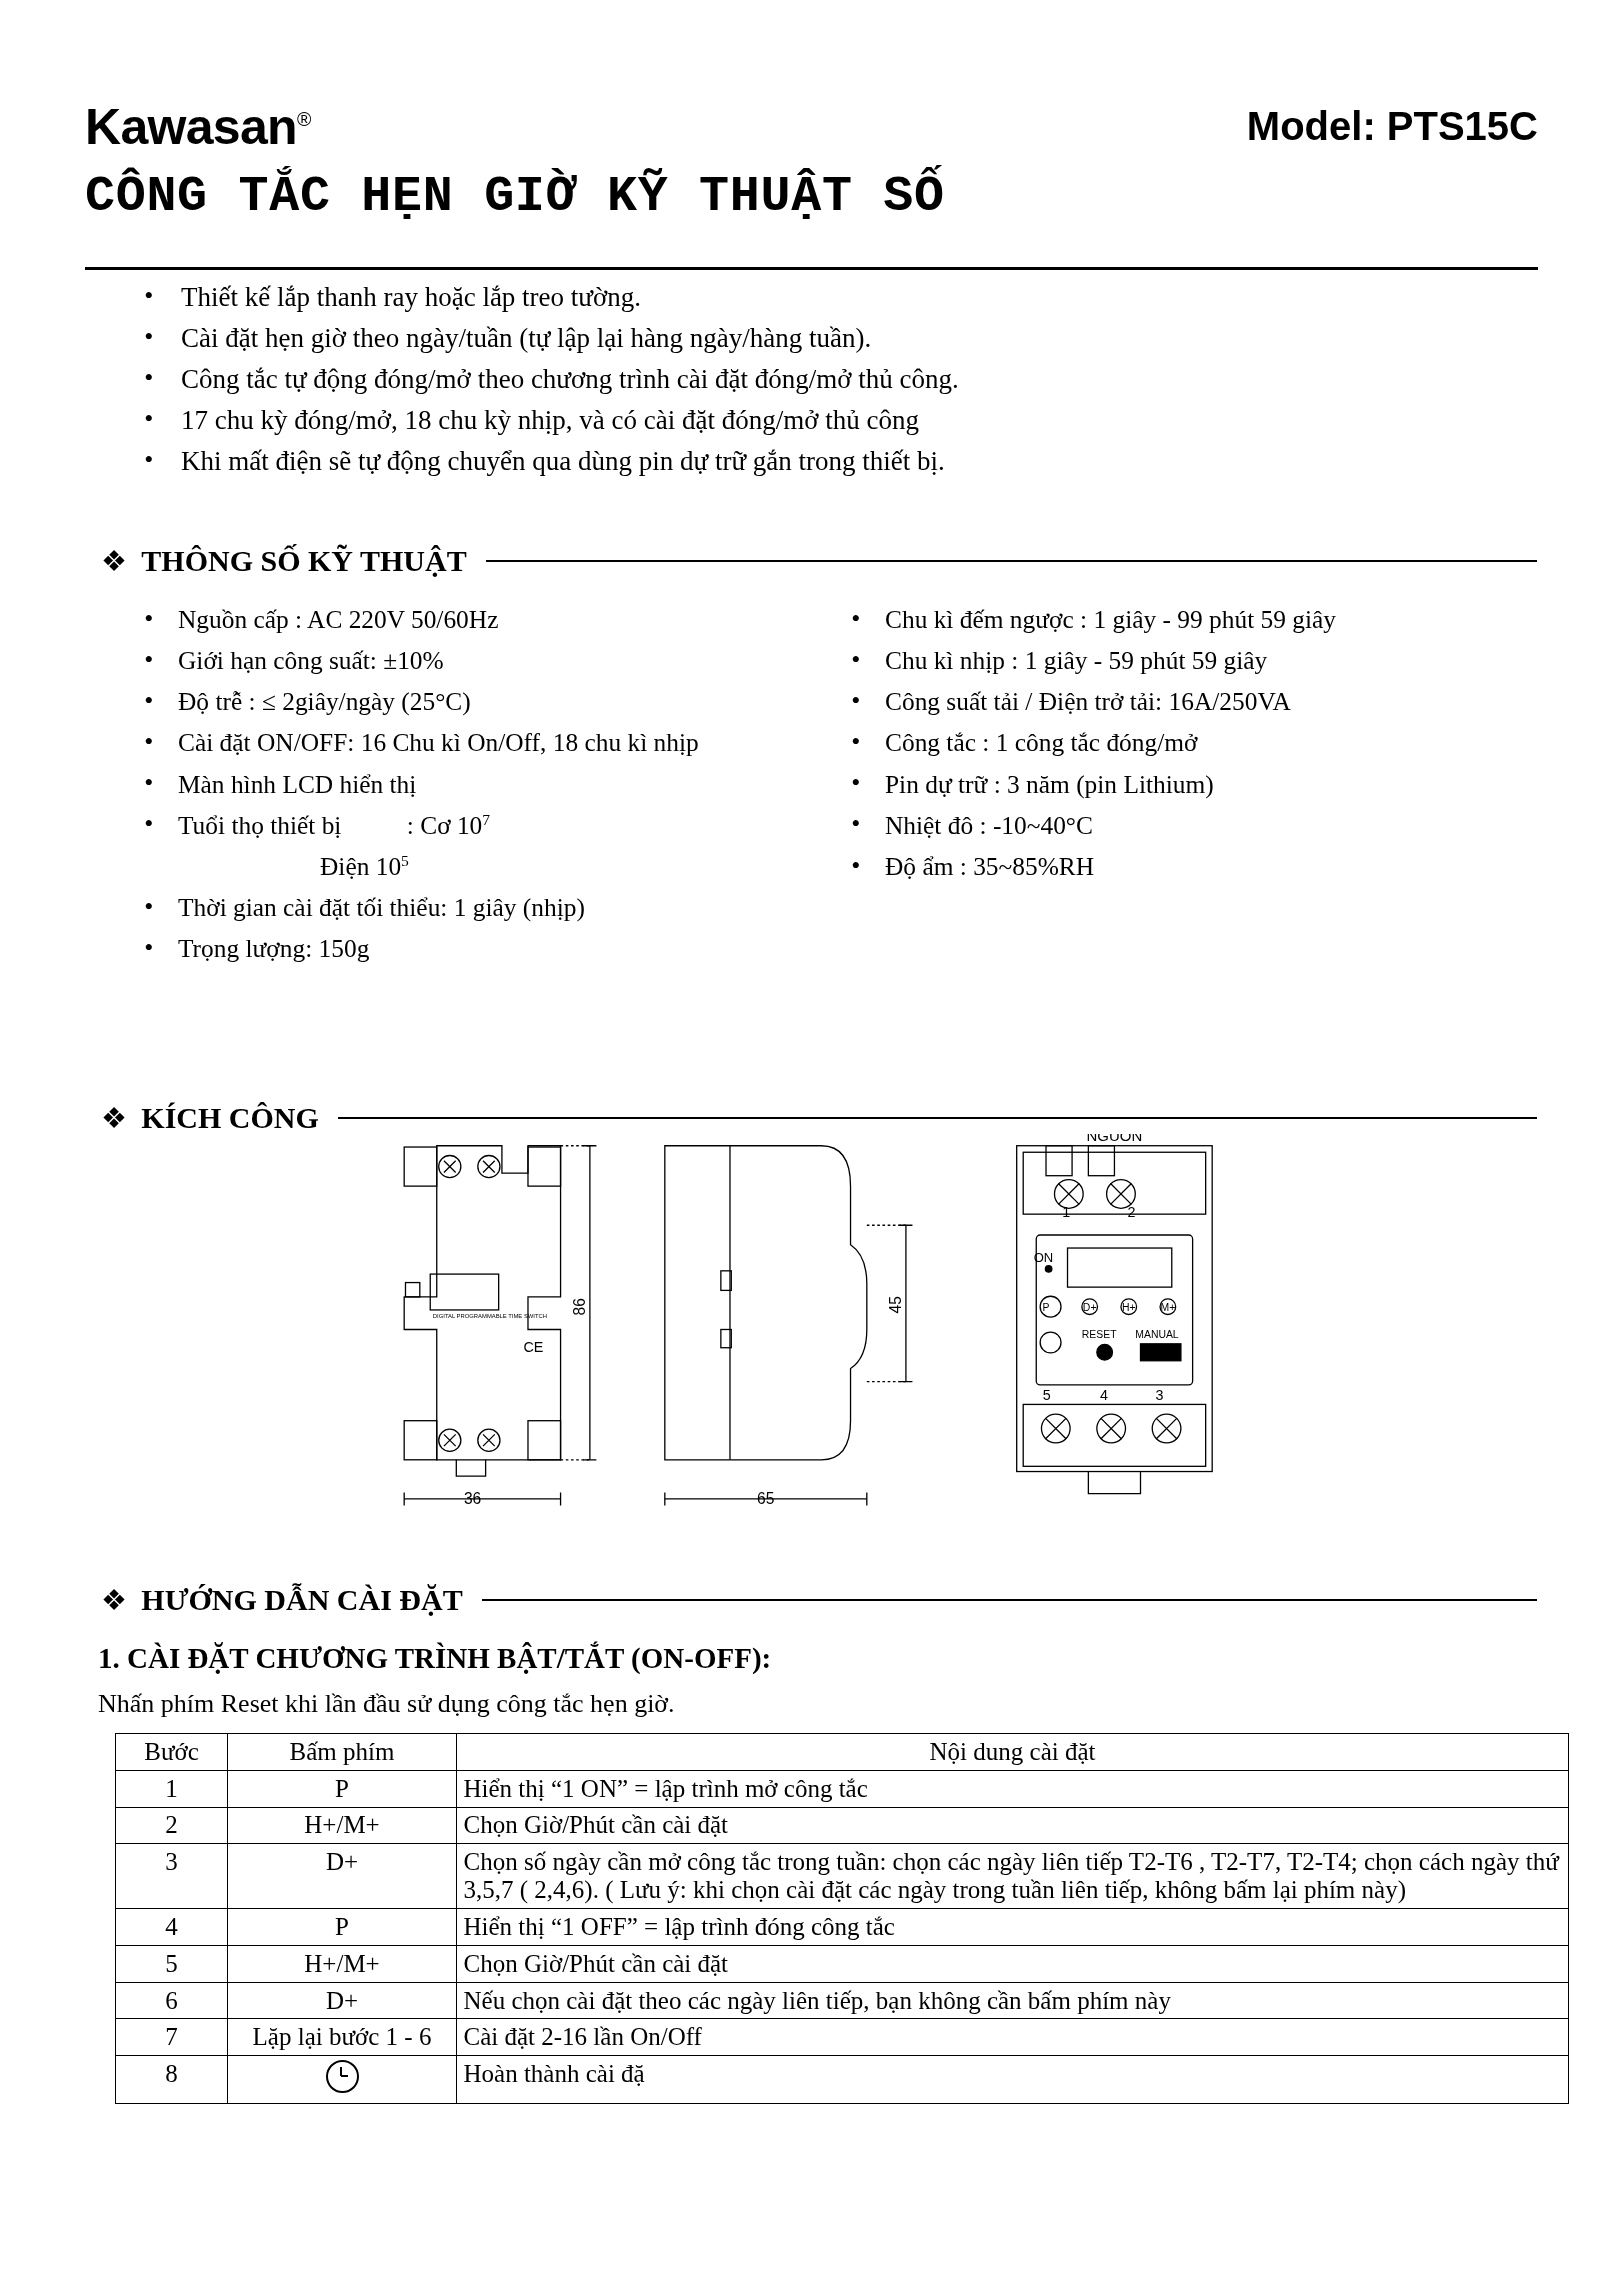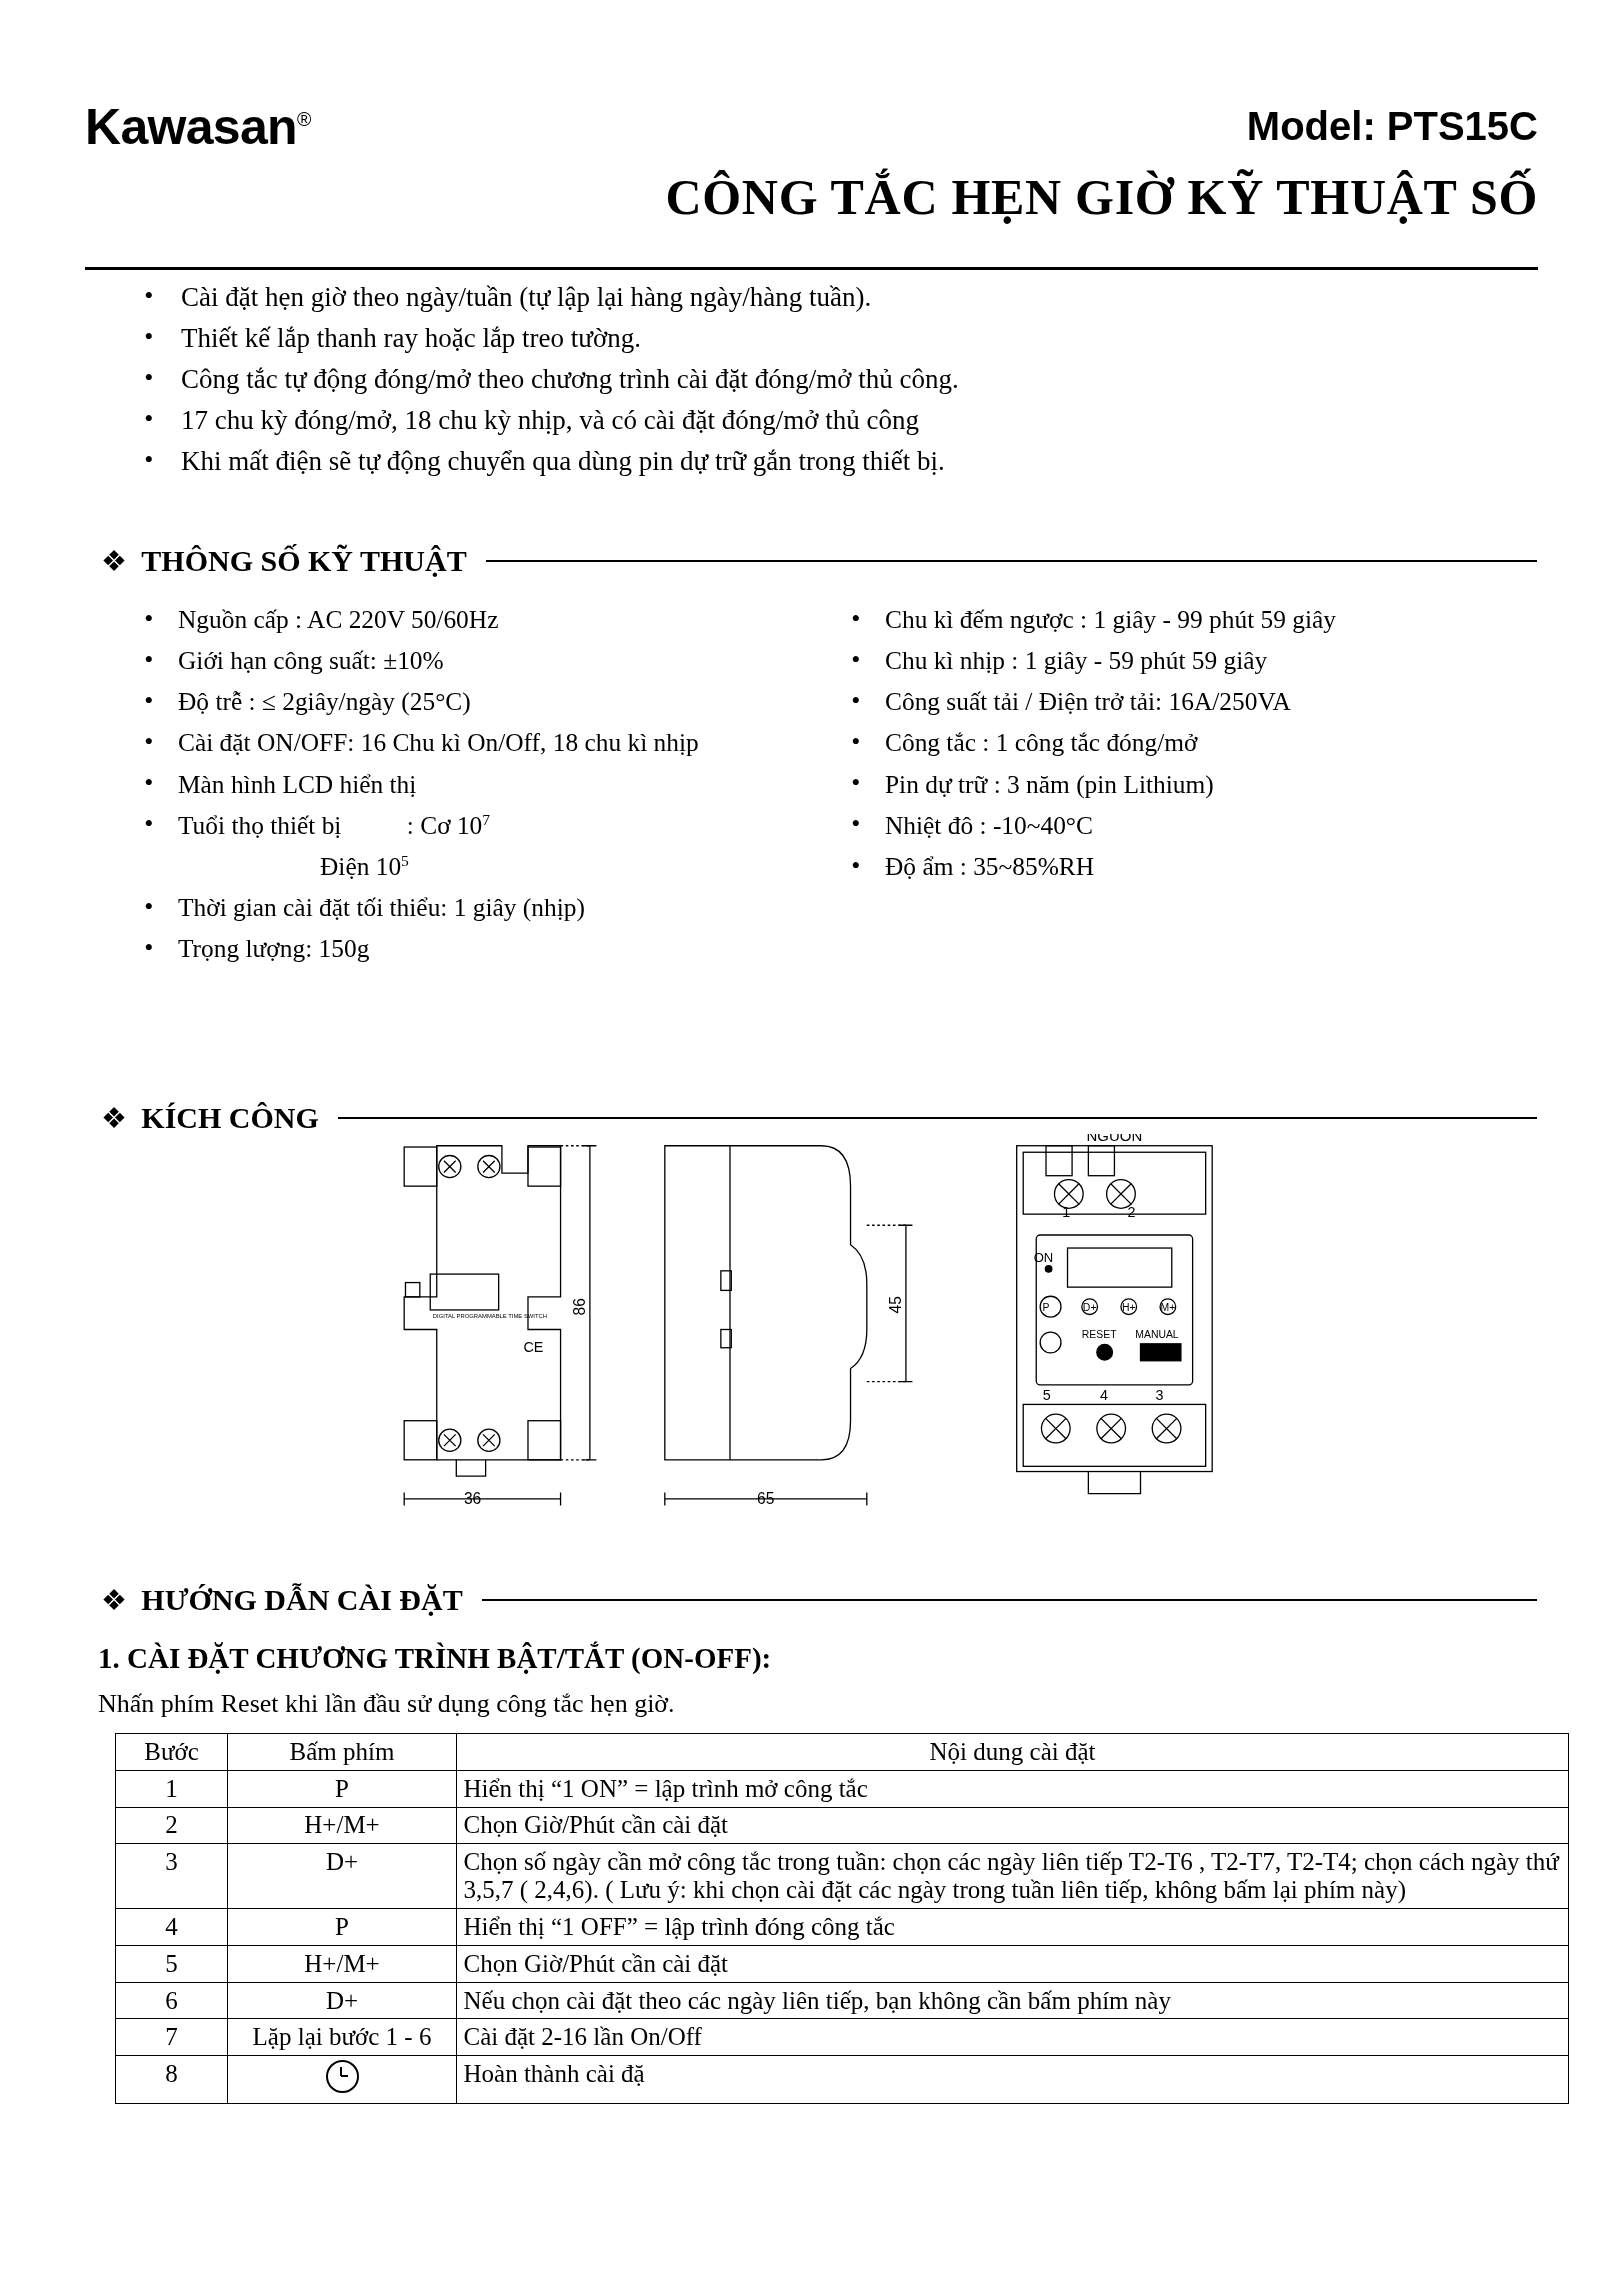--- a/index.html
+++ b/index.html
@@ -44,22 +44,22 @@
   }
   .model {
     font-family: "Liberation Sans", sans-serif;
     font-weight: bold;
     font-size: 40px;
     float: right;
     margin-top: 6px;
   }
   .main-title {
     clear: both;
-    text-align: right;
-    font-family: Liberation Serif, serif;
+    text-align: left;
+    font-family: Liberation Mono, monospace;
     font-weight: bold;
     font-size: 50px;
     margin-top: 11.7px;
     letter-spacing: 0.7px;
   }
   .hr-main {
     position: absolute;
     left: 85px;
     top: 267px;
     width: 1453px;
@@ -223,22 +223,22 @@
 
   <div class="header">
     <div class="brand"><span>Kawasan</span><sup>®</sup></div>
     <div class="model">Model: PTS15C</div>
     <div class="main-title">CÔNG TẮC HẸN GIỜ KỸ THUẬT SỐ</div>
   </div>
   <div class="hr-main"></div>
 
   <div class="features">
     <ul class="bul">
+      <li>Thiết kế lắp thanh ray hoặc lắp treo tường.</li>
       <li>Cài đặt hẹn giờ theo ngày/tuần (tự lập lại hàng ngày/hàng tuần).</li>
-      <li>Thiết kế lắp thanh ray hoặc lắp treo tường.</li>
       <li>Công tắc tự động đóng/mở theo chương trình cài đặt đóng/mở thủ công.</li>
       <li>17 chu kỳ đóng/mở, 18 chu kỳ nhịp, và có cài đặt đóng/mở thủ công</li>
       <li>Khi mất điện sẽ tự động chuyển qua dùng pin dự trữ gắn trong thiết bị.</li>
     </ul>
   </div>
 
   <div class="sect" style="top:544px;">
     <div class="sect-row">
       <span class="diamond">❖</span>
       <span class="sect-title">THÔNG SỐ KỸ THUẬT</span>

